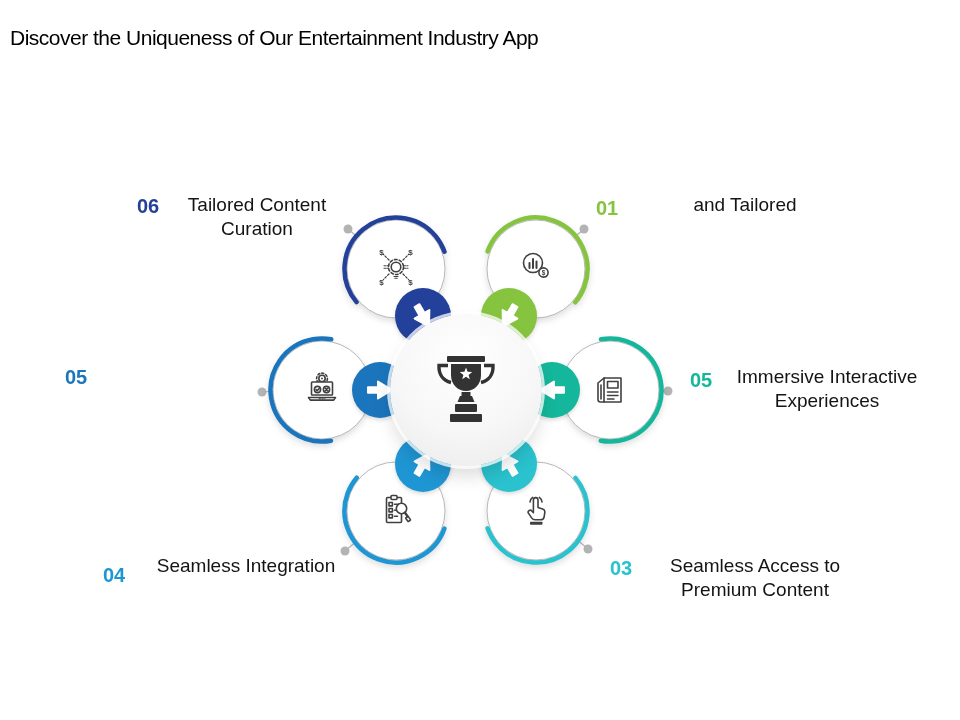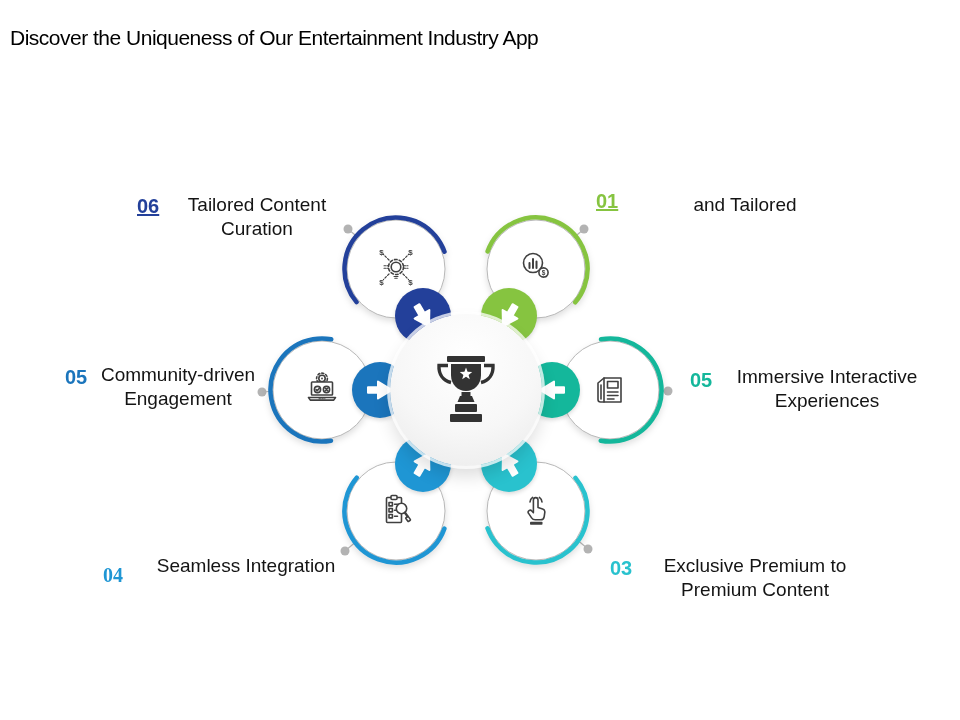--- a/index.html
+++ b/index.html
@@ -212,43 +212,39 @@
         <rect x="16" y="62" width="32" height="8" rx="1"></rect>
       </g>
       <g fill="none" stroke="#333333" stroke-width="3.4">
         <path d="M14,13.5 h-9 c-0.5,8.5 4,15 12,17"></path>
         <path d="M50,13.5 h9 c0.5,8.5 -4,15 -12,17"></path>
       </g>
       <polygon fill="#ffffff" points="32,15.5 33.6,19.8 38.2,20 34.6,22.9 35.8,27.3 32,24.7 28.2,27.3 29.4,22.9 25.8,20 30.4,19.8"></polygon>
     </svg>
   </div>
 
-  <div class="num" style="left: 596px; top: 190px; text-decoration: underline; --accent: #86C440;">01</div>
+  <div class="num" style="left: 596px; top: 197px; --accent: #86C440;">01</div>
   <div class="num" style="left: 690px; top: 369px; --accent: #14B79B;">05</div>
   <div class="num" style="left: 610px; top: 557px; --accent: #29C2CE;">03</div>
-  <div class="num" style="left: 103px; top: 564px; font-family: Liberation Serif, serif; --accent: #1F96D4;">04</div>
+  <div class="num" style="left: 103px; top: 564px; --accent: #1F96D4;">04</div>
   <div class="num" style="left: 65px; top: 366px; --accent: #1B75BC;">05</div>
-  <div class="num" style="left: 137px; top: 195px; text-decoration: underline; --accent: #23409A;">06</div>
+  <div class="num" style="left: 137px; top: 195px; --accent: #23409A;">06</div>
 
   <div class="lbl" style="left:635px;top:193px;">
     <div>and Tailored</div>
   </div>
   <div class="lbl" style="left:717px;top:365px;">
     <div>Immersive Interactive</div>
     <div>Experiences</div>
   </div>
   <div class="lbl" style="left:645px;top:554px;">
-    <div>Exclusive Premium to</div>
+    <div>Seamless Access to</div>
     <div>Premium Content</div>
   </div>
   <div class="lbl" style="left:136px;top:554px;">
     <div>Seamless Integration</div>
-  </div>
-  <div class="lbl" style="left:68px;top:363px;">
-    <div>Community-driven</div>
-    <div>Engagement</div>
   </div>
   <div class="lbl" style="left:147px;top:193px;text-align:center;">
     <div>Tailored Content</div>
     <div>Curation</div>
   </div>
 
 </div>
 
 </body></html>

